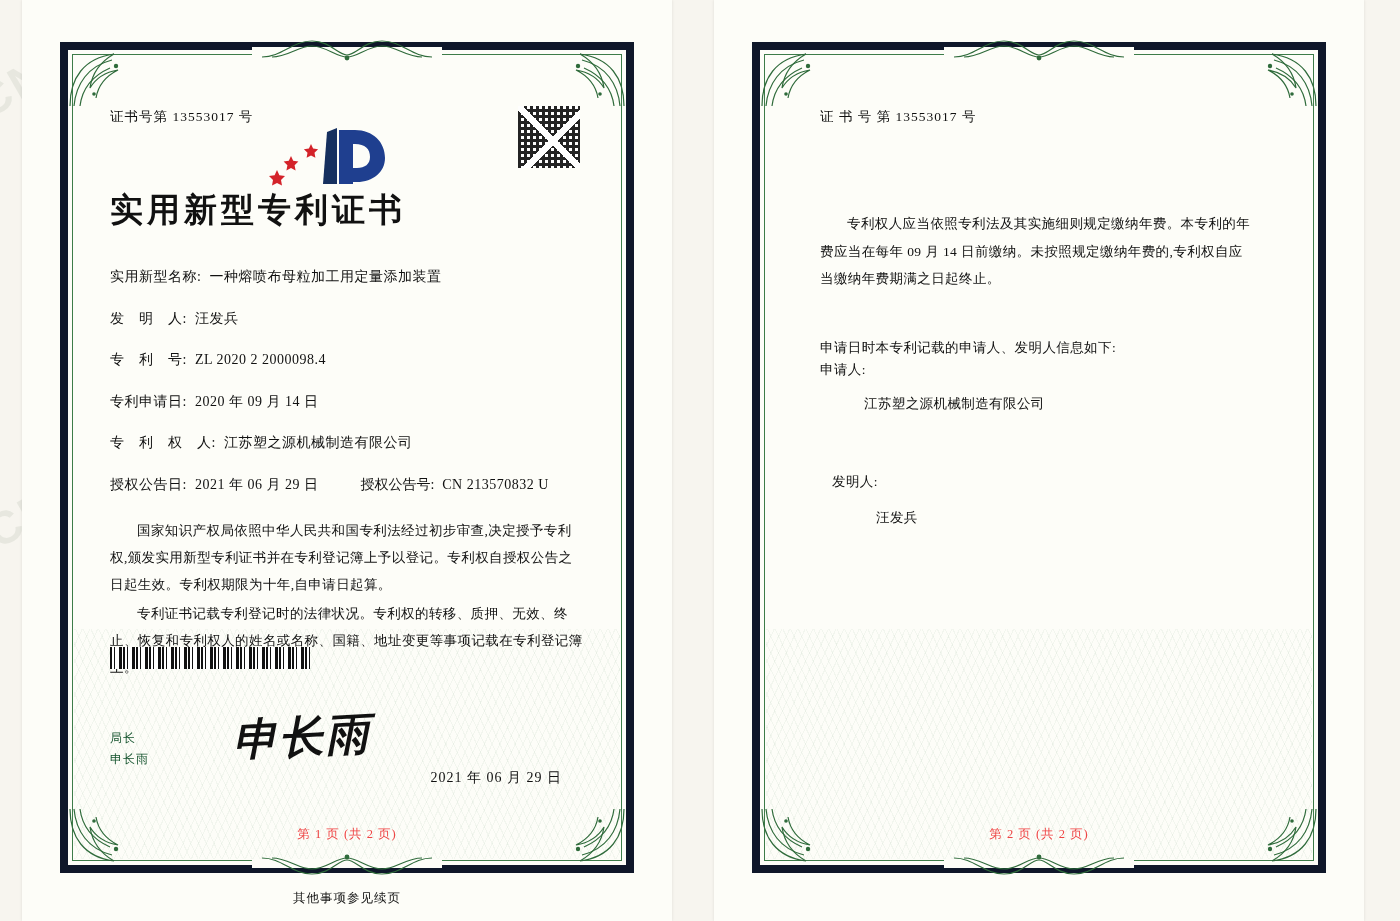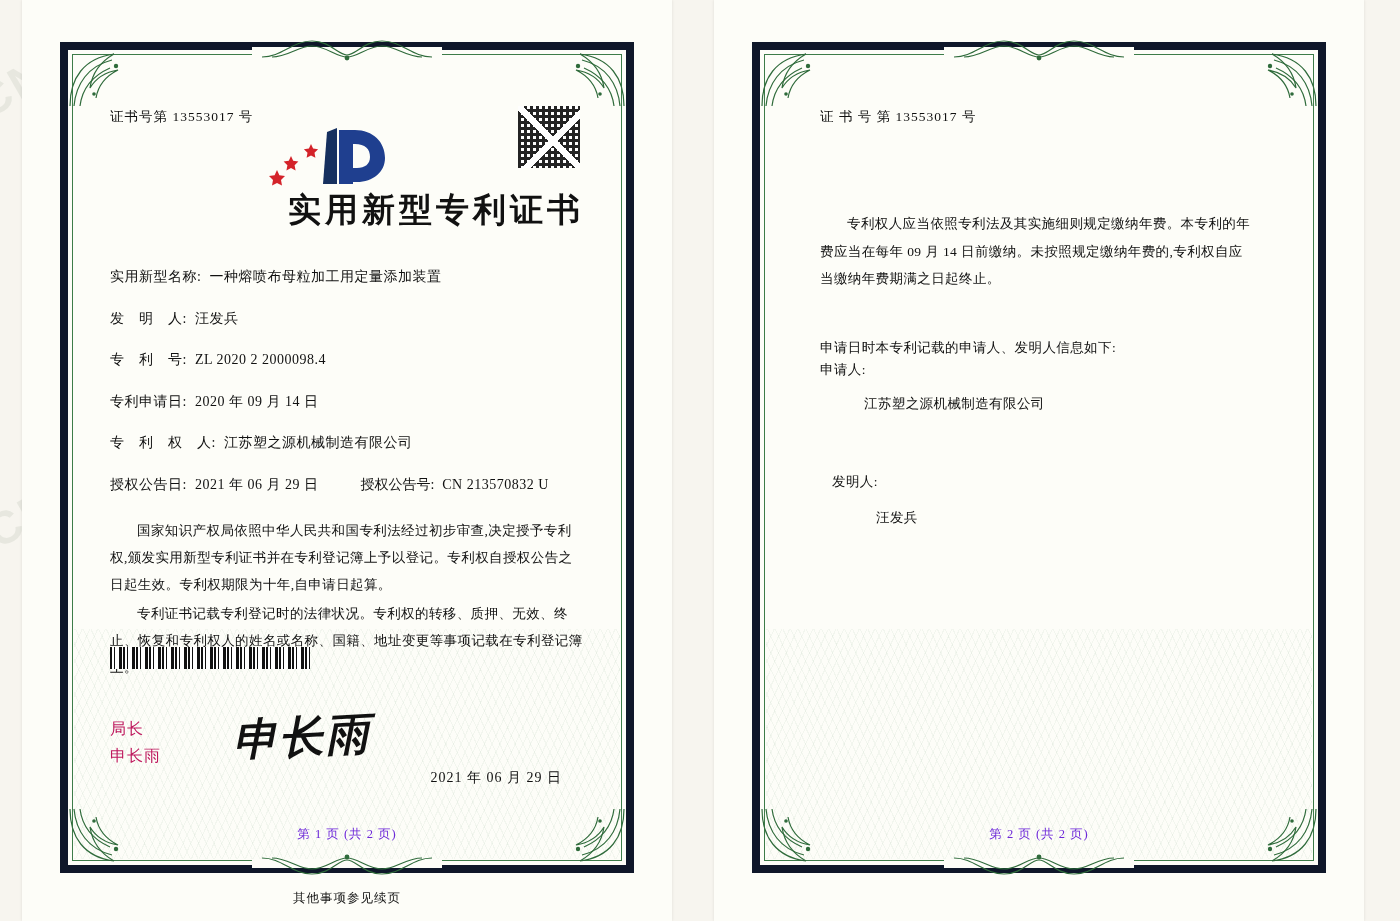--- a/index.html
+++ b/index.html
@@ -152,21 +152,21 @@
     position: absolute;
     left: 50%;
     top: 72px;
     transform: translateX(-50%);
     width: 160px;
     height: 66px;
   }
   .logo-wrap svg { width: 100%; height: 100%; display:block; }
 
   .cert-title {
-    text-align: right;
+    text-align: left;
     font-size: 33px;
     font-weight: bold;
     letter-spacing: 4px;
     color: #111;
     margin-top: 62px;
     font-family: "DejaVu Serif", serif;
   }
 
   .fields { margin-top: 34px; }
   .field-row {
@@ -205,22 +205,22 @@
     height: 22px;
     background: repeating-linear-gradient(90deg,
       #111 0 2px, #fff 2px 4px, #111 4px 5px, #fff 5px 9px,
       #111 9px 12px, #fff 12px 13px);
   }
 
   .signature-block {
     position: absolute;
     left: 42px;
     bottom: 96px;
-    font-size: 16px;
-    color: #be185d;
+    font-size: 12px;
+    color: #14532d;
     line-height: 1.7;
     letter-spacing: 1px;
   }
   .sig-script {
     position: absolute;
     left: 165px;
     bottom: 98px;
     font-family: "DejaVu Serif", serif;
     font-size: 44px;
     font-style: italic;
@@ -236,21 +236,21 @@
     font-size: 14px;
     color: #111;
     letter-spacing: 1px;
   }
   .page-num {
     position: absolute;
     left: 0; right: 0;
     bottom: 22px;
     text-align: center;
     font-size: 12.5px;
-    color: #6d28d9;
+    color: #ef4444;
     letter-spacing: 1px;
     margin-top: 42px;
   }
   .footnote {
     position: absolute;
     left: 0; right: 0;
     bottom: 14px;
     text-align: center;
     font-size: 12.5px;
     color: #111;

